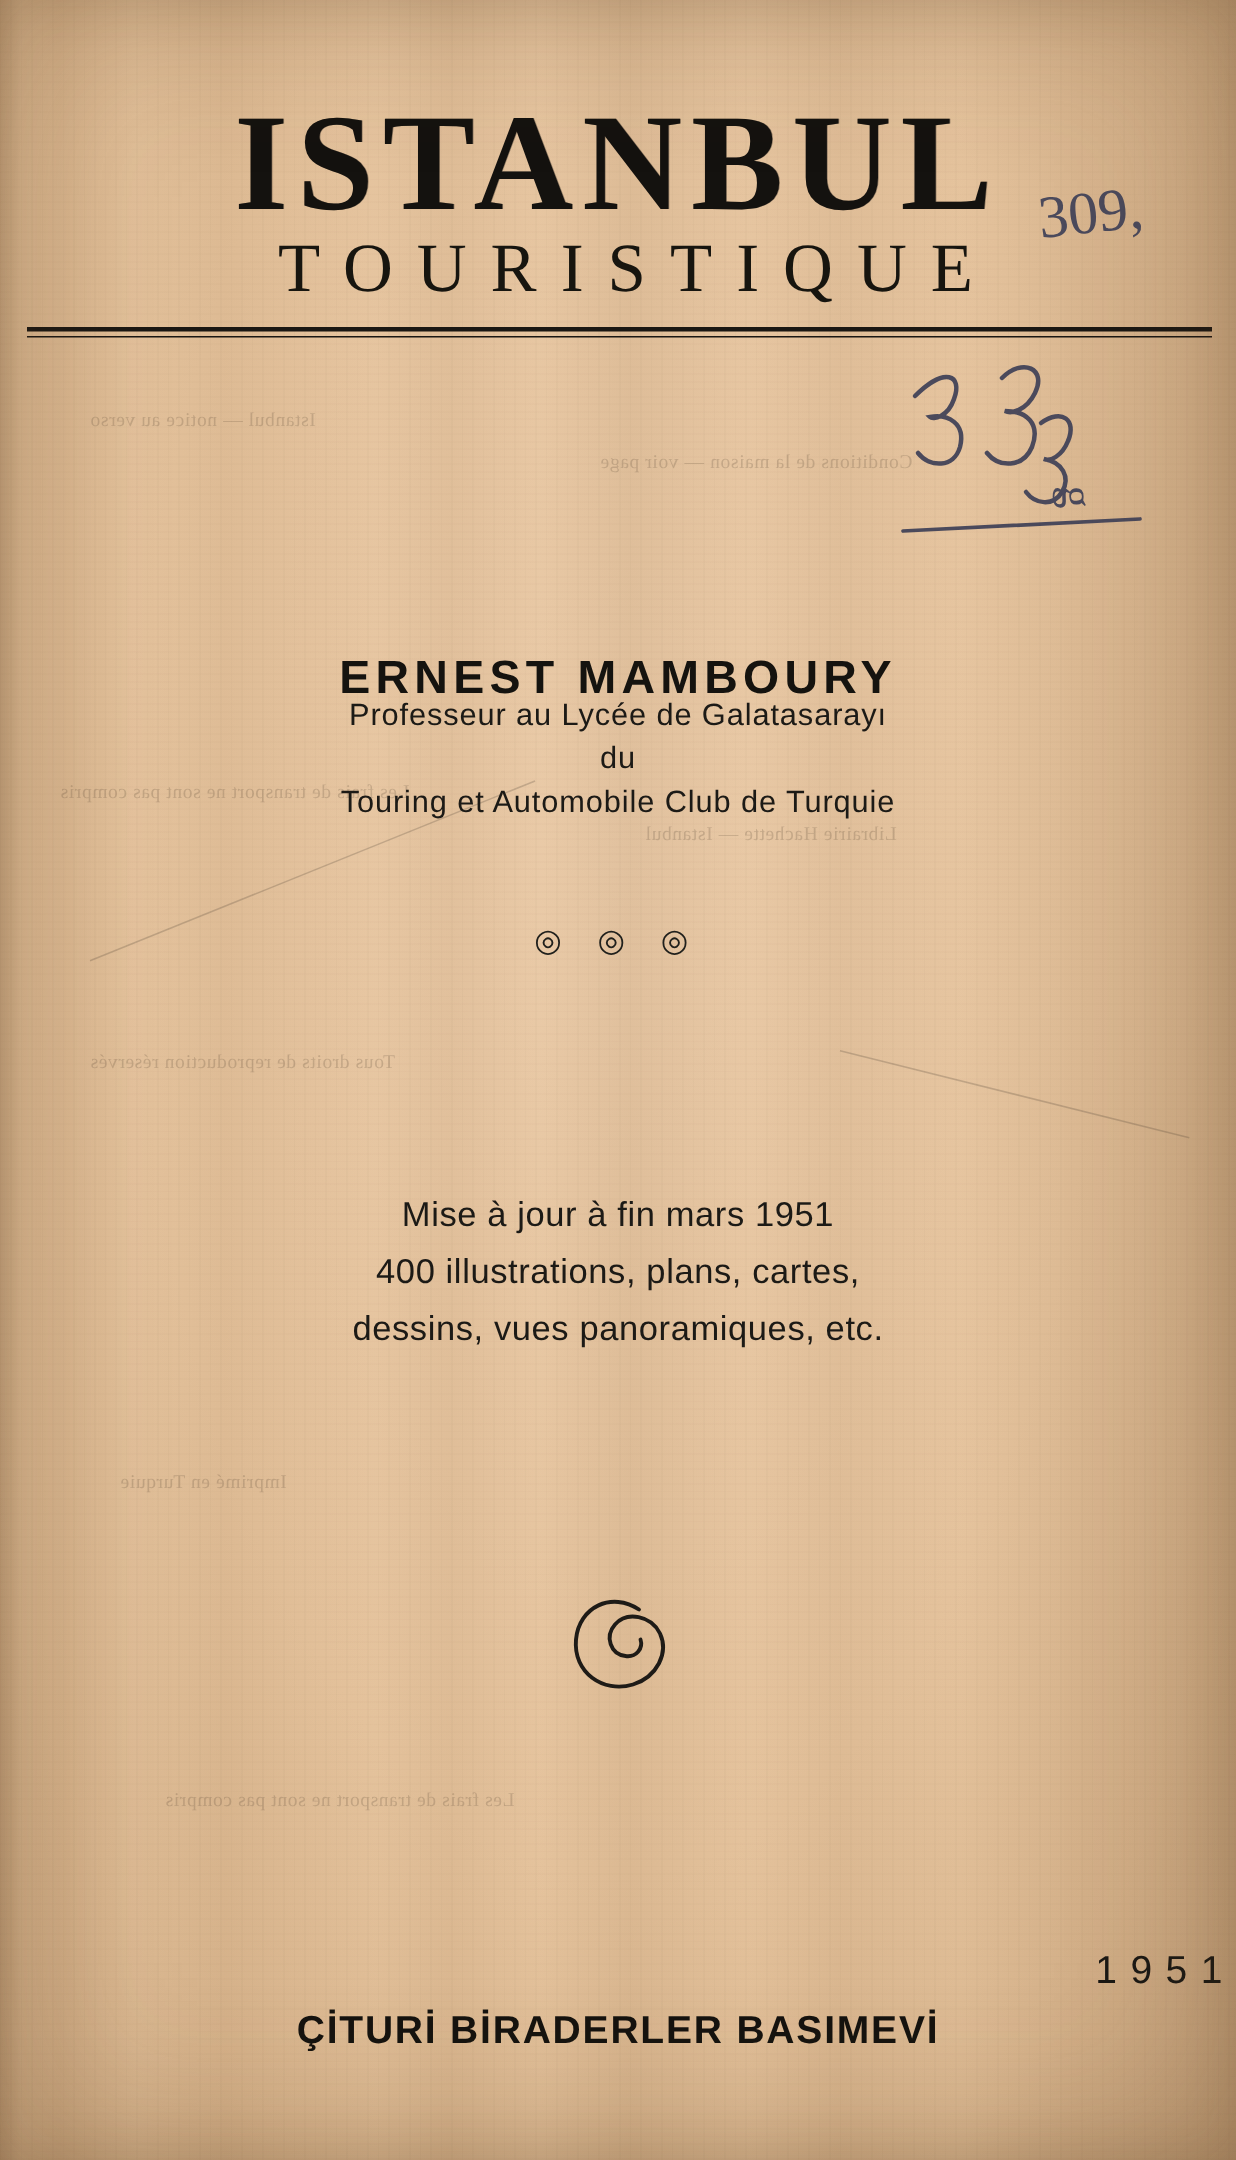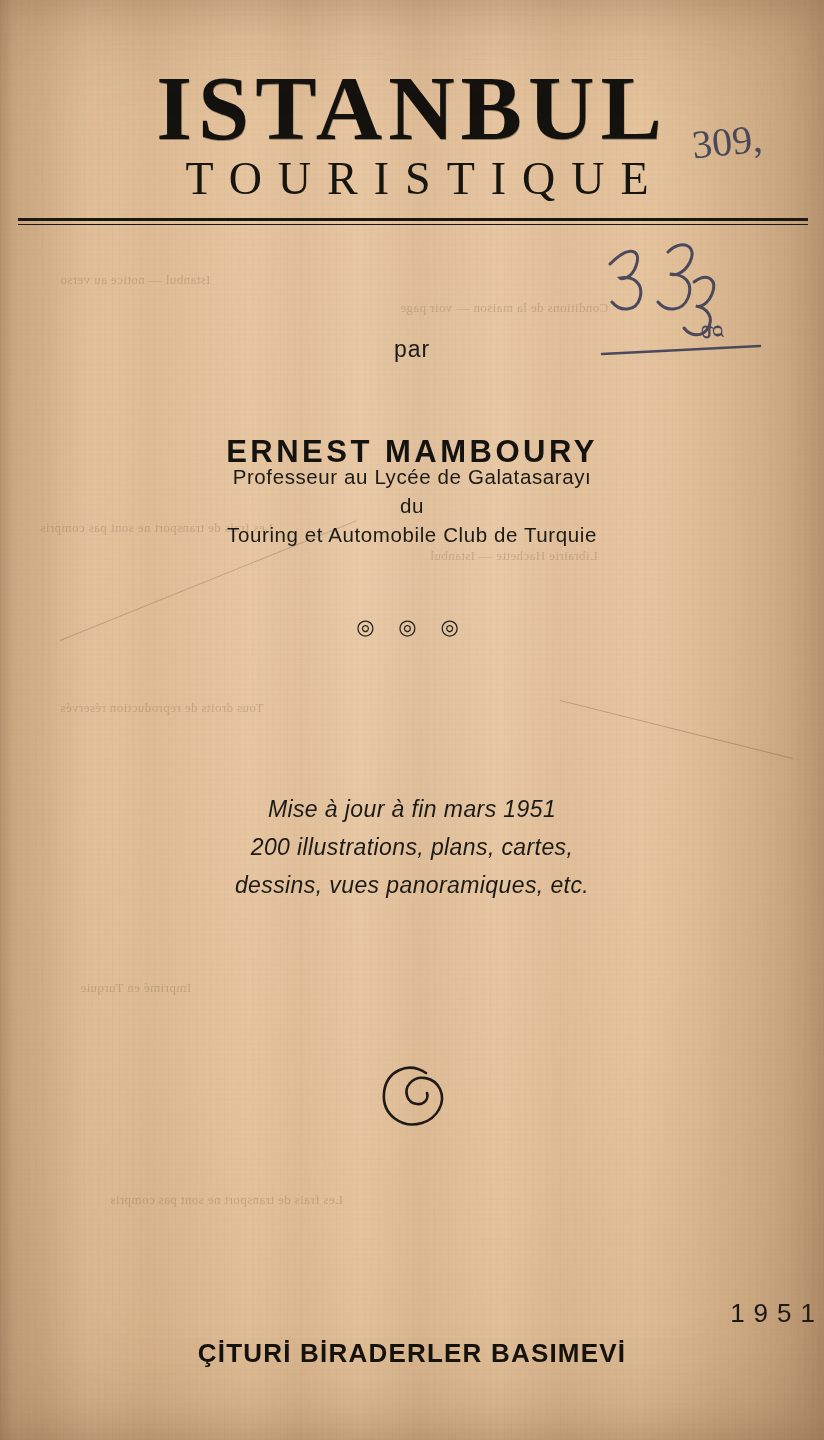--- a/index.html
+++ b/index.html
@@ -162,21 +162,20 @@
     color: #15130f;
   }
   #edition-lines {
     position: absolute;
     top: 790px;
     left: 0; right: 0;
     font-size: 23px;
     letter-spacing: 0.4px;
     line-height: 38px;
     color: #1c1a16;
-    font-style: italic;
   }
 
   #ornament2 {
     position: absolute;
     top: 1045px;
     left: 0; right: 0;
     display: flex;
     justify-content: center;
   }
 
@@ -264,36 +263,35 @@
     <g fill="none" stroke="#4b4a5c" stroke-width="3" stroke-linecap="round">
       <path d="M14,36 C34,16 46,22 40,38 C36,50 26,52 24,50 C36,48 48,54 44,70 C40,84 24,84 16,74"></path>
       <path d="M72,24 C86,10 102,18 94,34 C88,46 78,48 74,46 C88,46 98,54 92,70 C86,84 70,84 62,74"></path>
       <path d="M98,54 C112,44 122,52 116,66 C112,76 104,80 100,78 C112,80 118,90 112,100 C106,110 94,108 88,100"></path>
       <path d="M6,126 L164,118" stroke-width="2.5"></path>
     </g>
     <text x="112" y="96" font-family="Liberation Serif, serif" font-size="30" fill="#4b4a5c" transform="rotate(88 112 96)">g</text>
   </svg>
   <div id="annot-num">309,</div>
 
-  <div id="par" class="center">par</div>
 
   <div id="author" class="center">ERNEST MAMBOURY</div>
 
   <div id="aff" class="center">
     <div>Professeur au Lycée de Galatasarayı</div>
     <div>du</div>
     <div>Touring et Automobile Club de Turquie</div>
   </div>
 
   <div id="ornament1" class="center">◎ ◎ ◎</div>
 
 
   <div id="edition-lines" class="center">
     <div>Mise à jour à fin mars 1951</div>
-    <div>200 illustrations, plans, cartes,</div>
+    <div>400 illustrations, plans, cartes,</div>
     <div>dessins, vues panoramiques, etc.</div>
   </div>
 
   <div id="ornament2">
     <svg width="96" height="96" viewBox="0 0 96 96">
       <path d="M62,28 C44,16 22,26 20,48 C18,70 38,84 58,78 C74,73 82,57 76,44 C70,32 54,29 46,38 C39,46 43,58 53,59 C60,60 65,54 63,48" fill="none" stroke="#1e1b17" stroke-width="2.6" stroke-linecap="round"></path>
     </svg>
   </div>
 
   <div id="year" class="center">1951</div>

